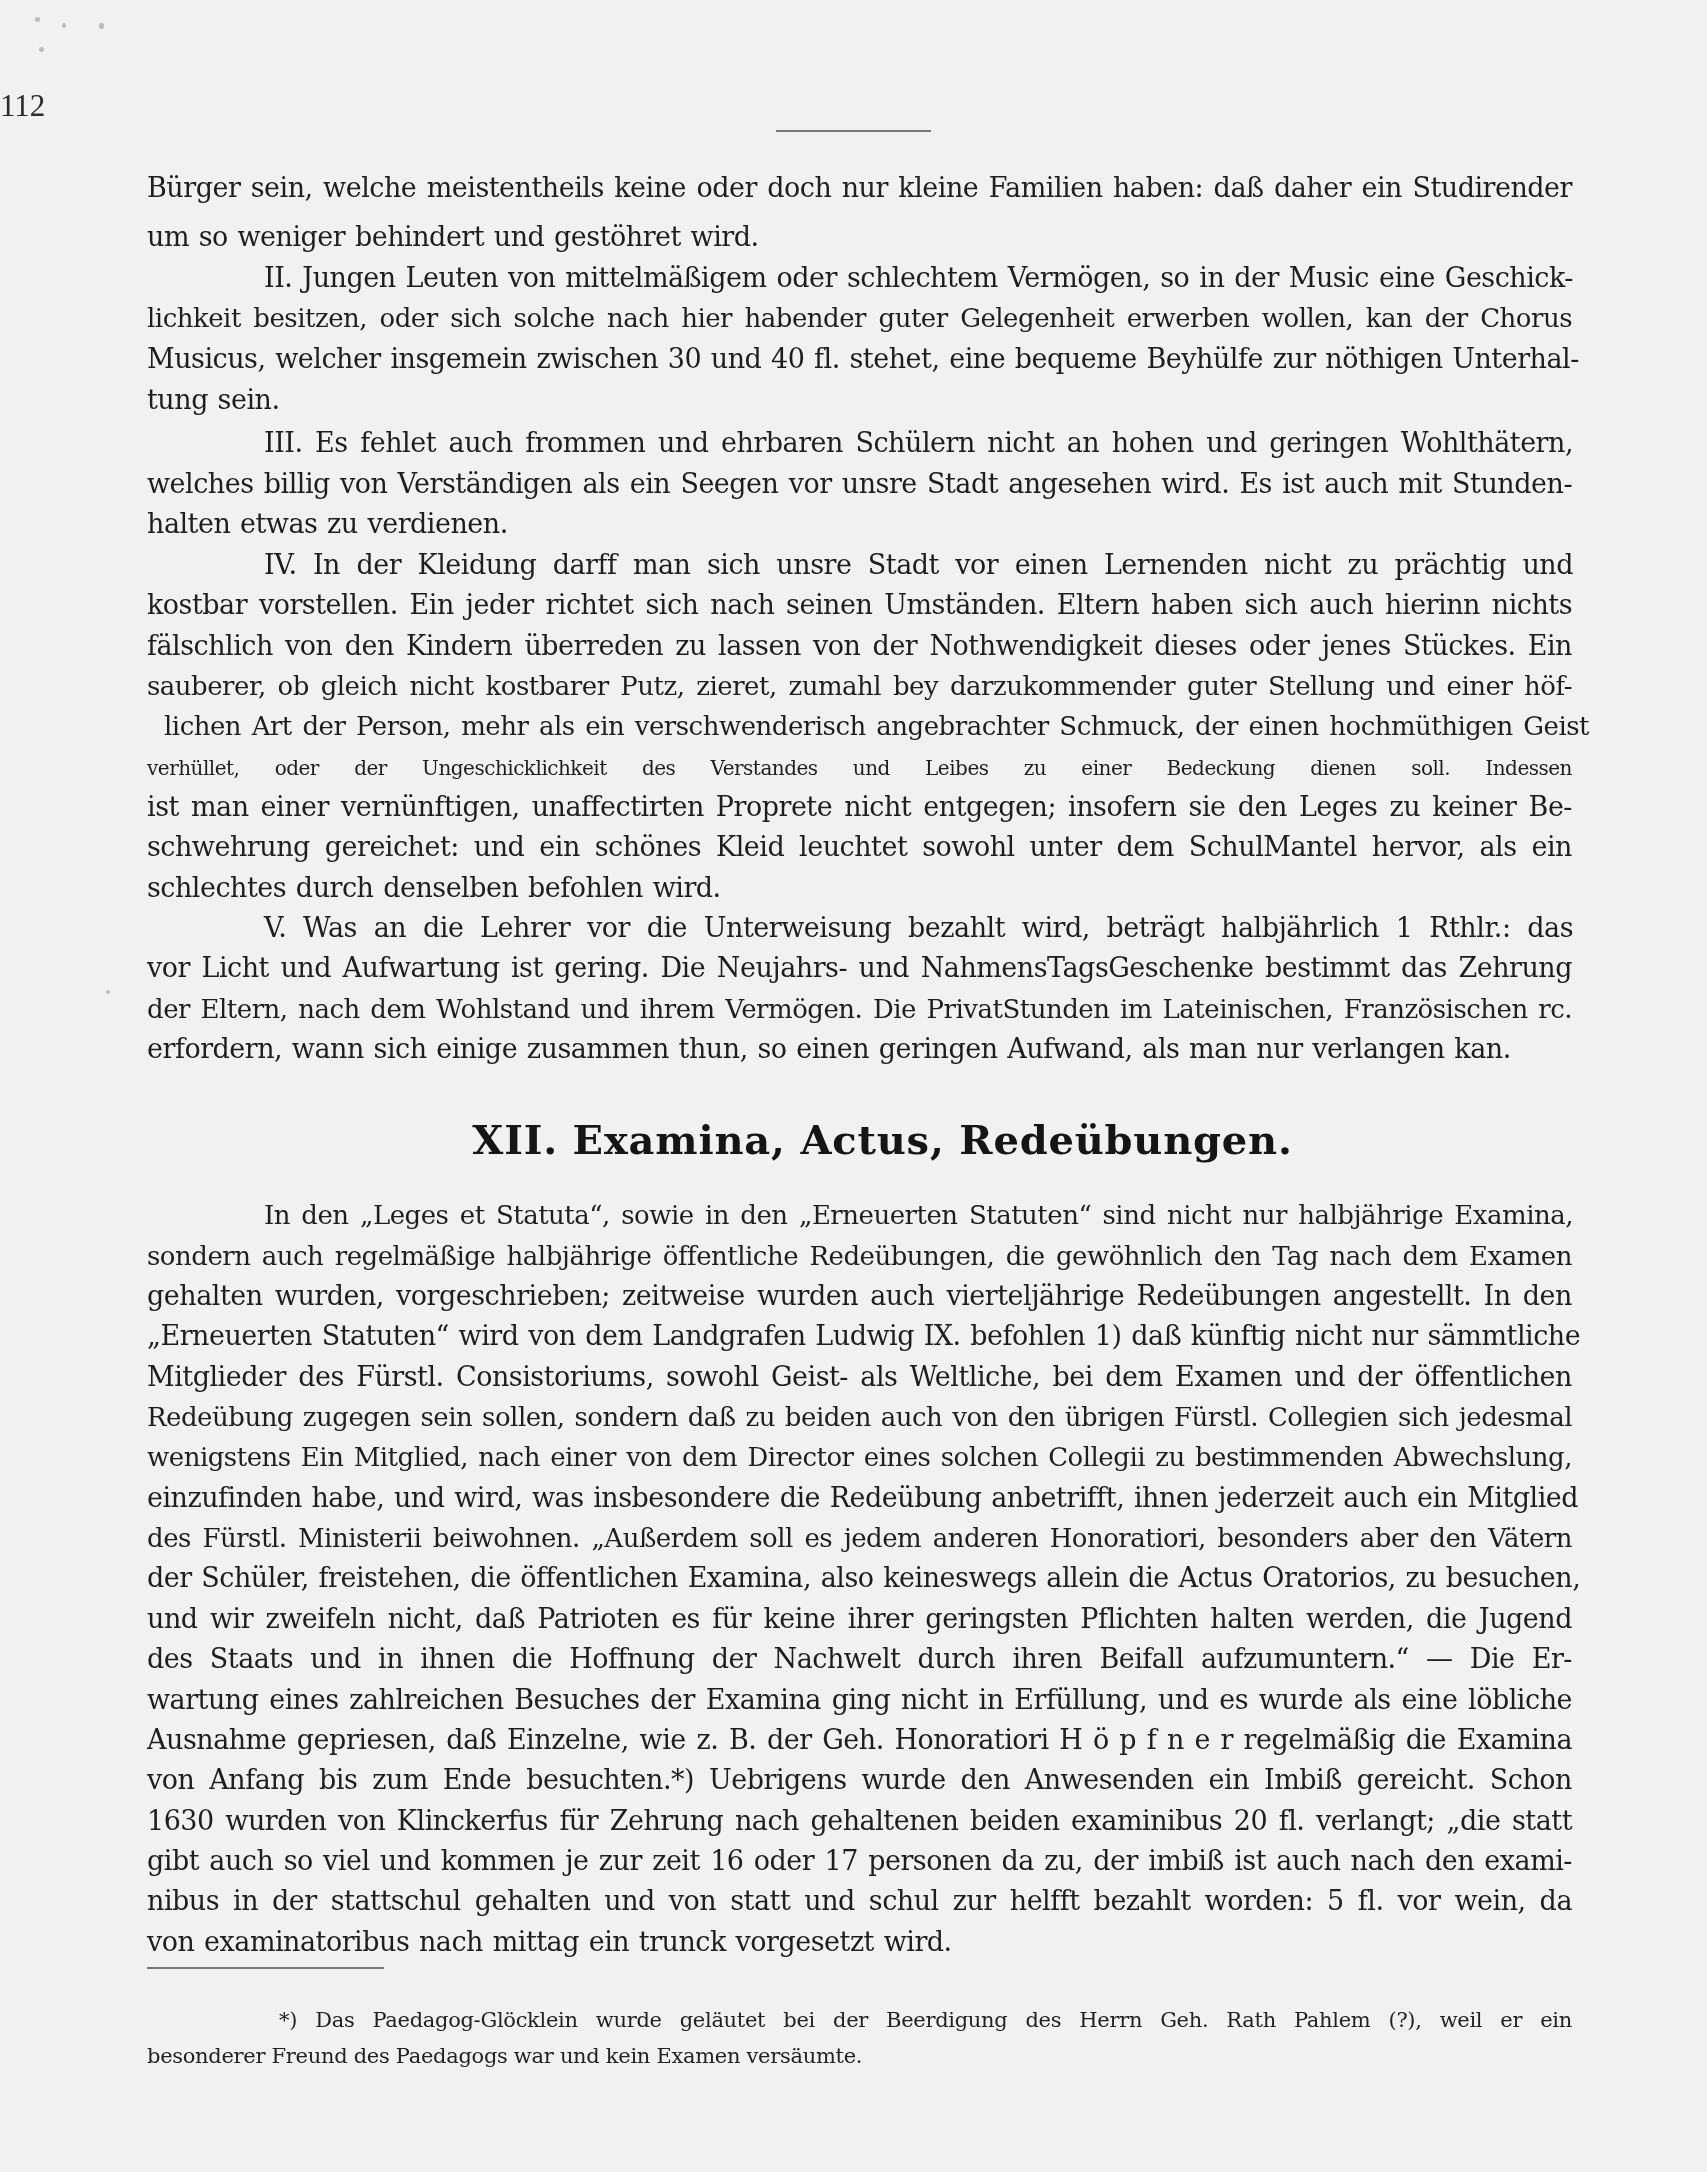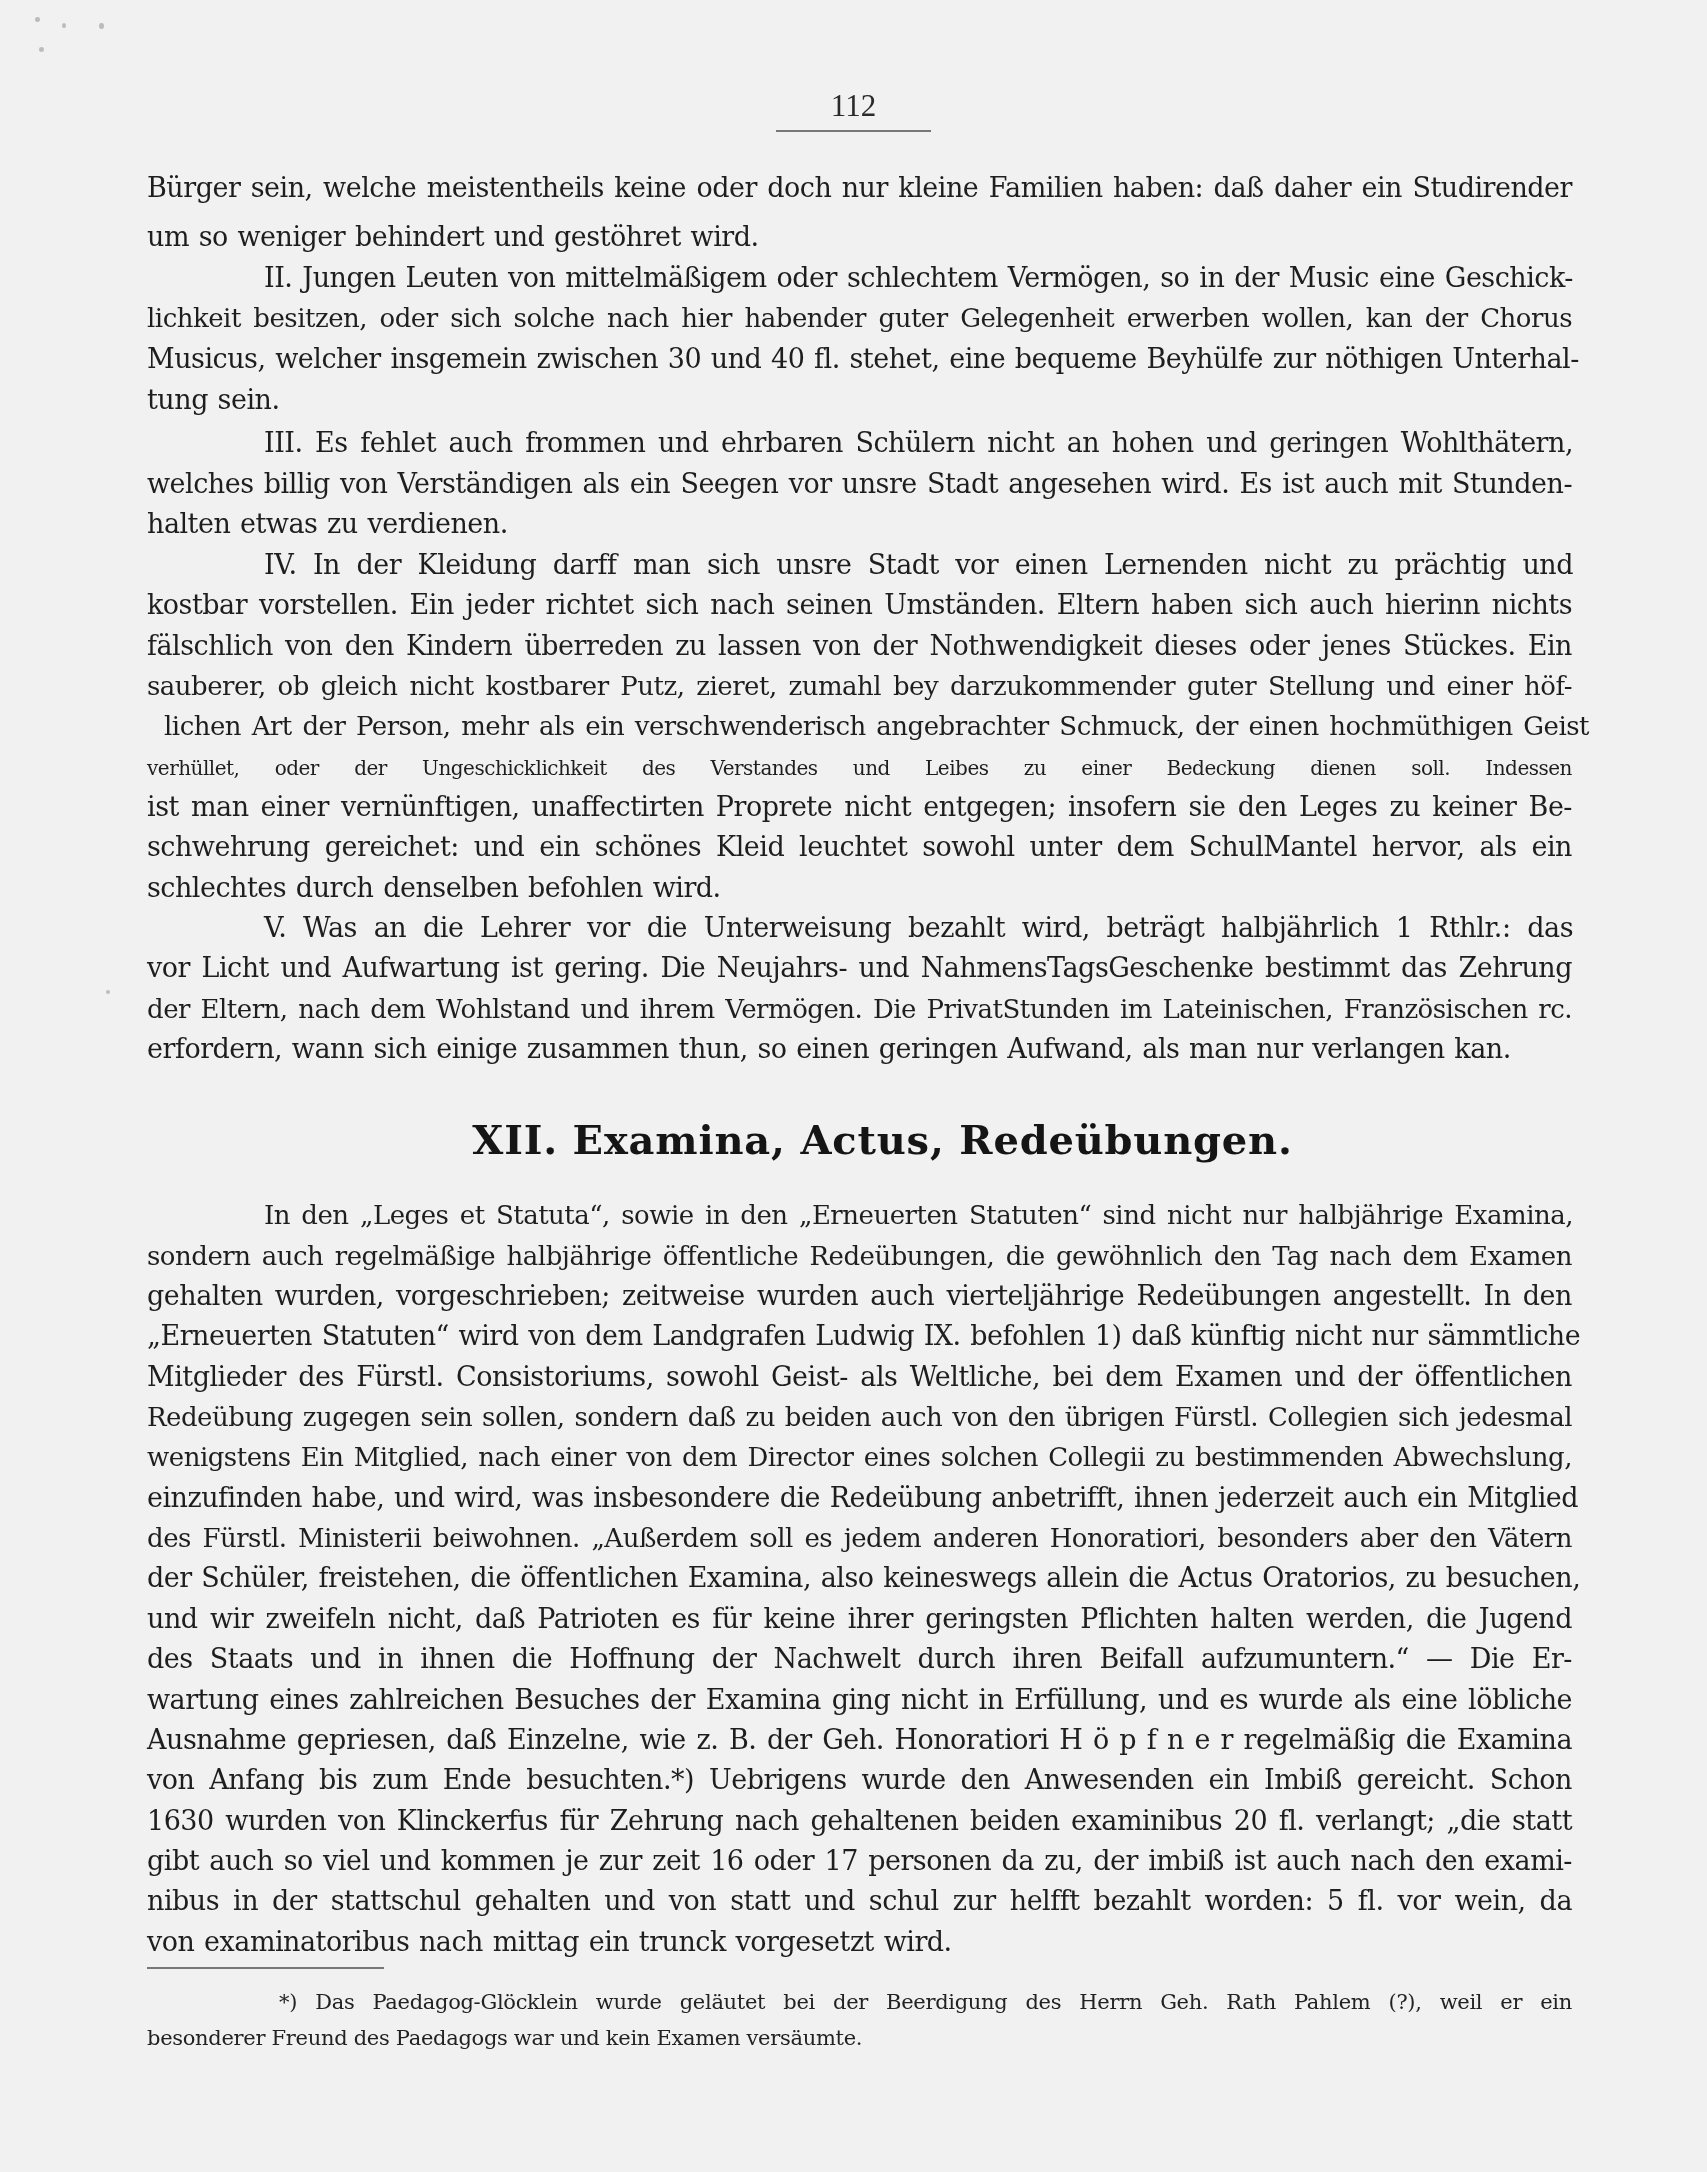--- a/index.html
+++ b/index.html
@@ -6,21 +6,21 @@
   body {
     width: 1707px; height: 2172px;
     background: #f1f1f1;
     position: relative;
     overflow: hidden;
     font-family: "DejaVu Serif", "Liberation Serif", serif;
     color: #222;
   }
   .page-number {
     position: absolute; left: 0; width: 1707px; top: 87px;
-    text-align: center; font-size: 31px; line-height: 37px;
+    text-align: left; font-size: 31px; line-height: 37px;
     font-family: "Liberation Serif", serif; color: #2a2a2a;
   }
   .page-rule {
     position: absolute; left: 776px; top: 130px; width: 155px; height: 1.6px;
     background: #777;
   }
   .line {
     position: absolute; left: 147px; width: 1425px;
     font-size: 27px; line-height: 40px; height: 40px;
     white-space: nowrap; overflow: visible;
@@ -36,21 +36,21 @@
     font-family: "DejaVu Serif", serif; color: #151515; letter-spacing: 0.8px; margin-left: 29px;
   }
   .fn-rule {
     position: absolute; left: 147px; top: 1967px; width: 237px; height: 1.6px;
     background: #777;
   }
   .fn-line {
     position: absolute; left: 147px; width: 1425px;
     font-size: 21px; line-height: 31px; height: 31px;
     white-space: nowrap; text-align: justify; text-align-last: justify;
-    letter-spacing: -0.3px; color: #222;
+    letter-spacing: -0.3px; color: #222; margin-top: 18px;
   }
   .fn-line.indent { left: 279px; width: 1293px; }
   .fn-line.last { text-align-last: left; }
   .speck { position: absolute; background: #999; border-radius: 50%; opacity: .6; }
 </style>
 </head>
 <body>
 
 <div class="page-number">112</div>
 <div class="page-rule"></div>

